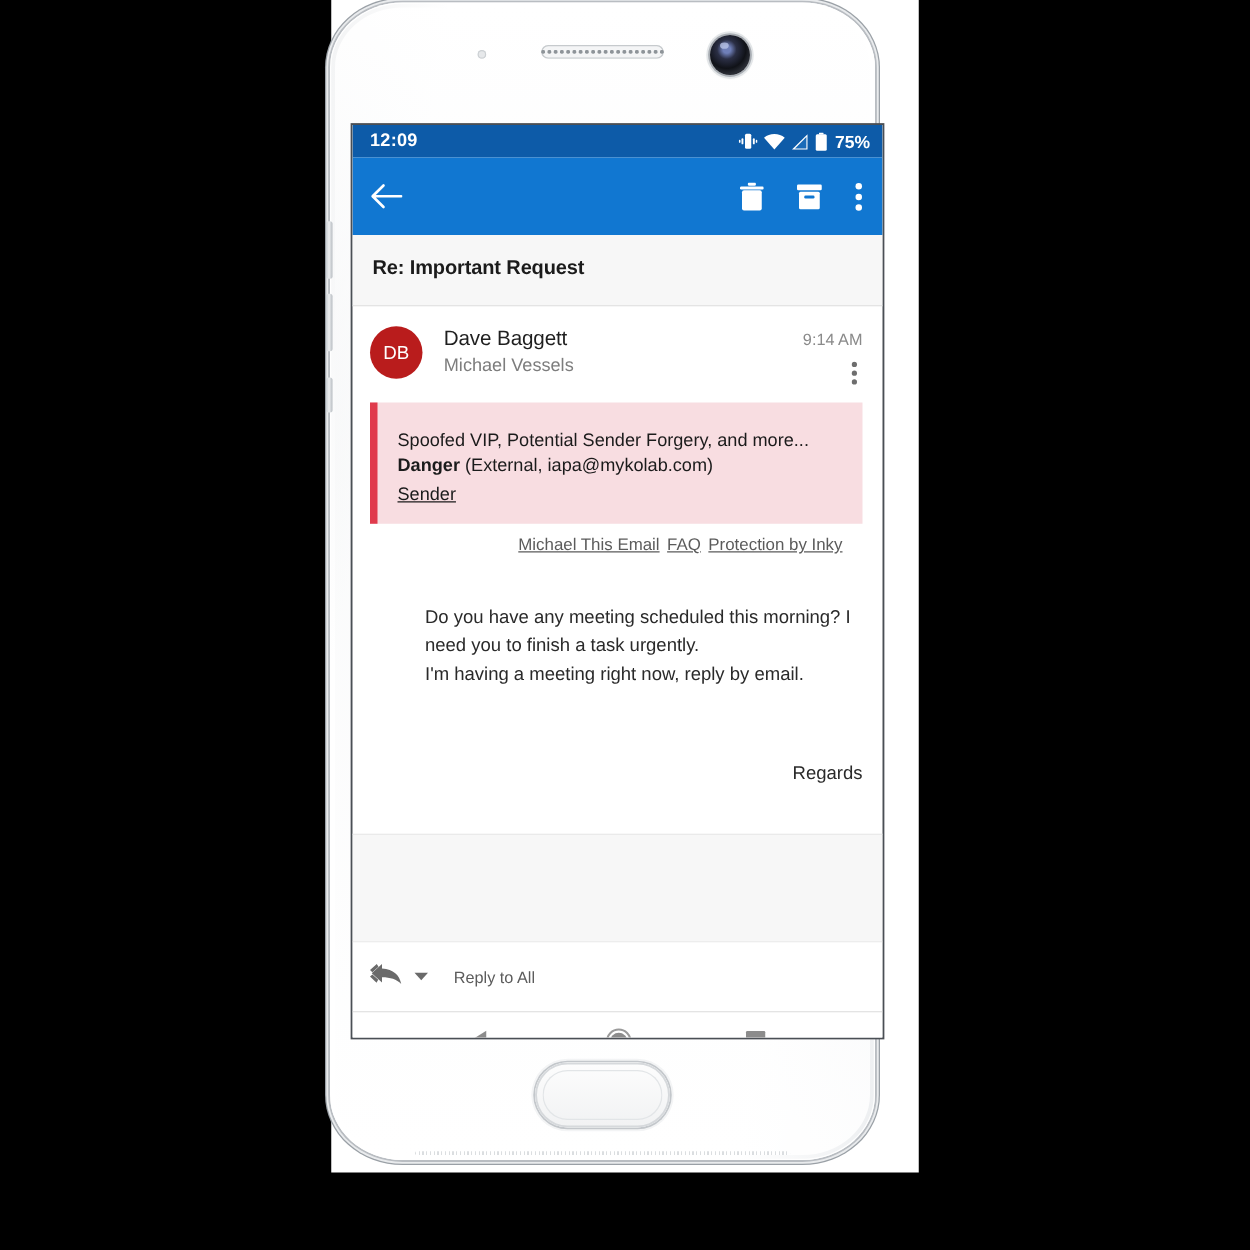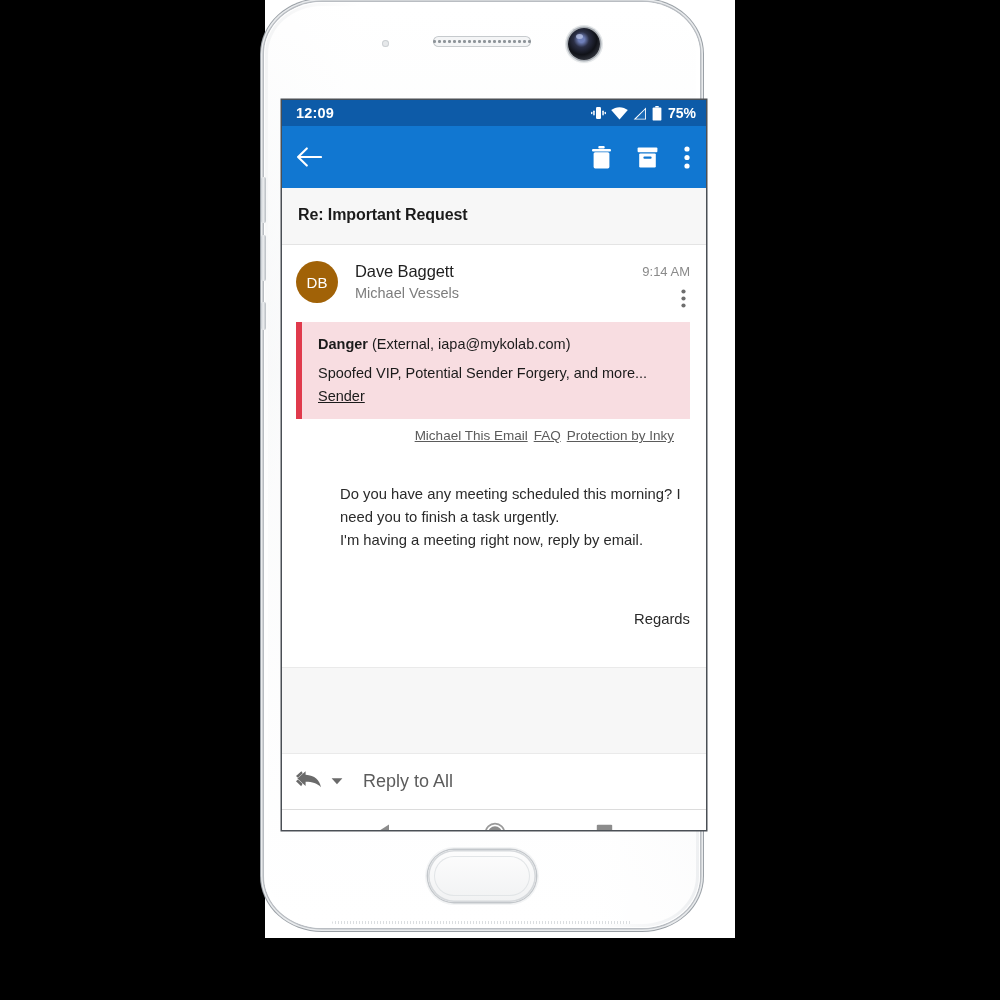--- a/index.html
+++ b/index.html
@@ -115,21 +115,21 @@
     padding:18px 16px 20px 16px;
   }
   #subject-text{ font-size:16px; font-weight:700; color:#1b1b1b; letter-spacing:-.1px; }
 
   
   #sender-row{
     display:flex; align-items:flex-start; padding:16px 16px 0 14px;
     position:relative;
   }
   #avatar{
-    width:42px; height:42px; border-radius:50%; background:#a16207;
+    width:42px; height:42px; border-radius:50%; background:#b91c1c;
     color:#ffffff; font-size:15px; font-weight:500;
     display:flex; align-items:center; justify-content:center; flex:0 0 auto;
   }
   #sender-names{ margin-left:17px; padding-top:1px; }
   #sender-name{ font-size:16.5px; color:#1f1f1f; font-weight:400; letter-spacing:-.1px; }
   #recipient-name{ font-size:14.5px; color:#7d7d7d; margin-top:4px; }
   #sender-meta{ margin-left:auto; text-align:right; padding-top:3px; }
   #timestamp{ font-size:13px; color:#8a8a8a; }
   #msg-overflow{ margin-top:10px; display:flex; justify-content:flex-end; padding-right:4px; cursor:pointer; }
 
@@ -163,21 +163,21 @@
     border-top:1px solid #eaeaea; border-bottom:1px solid #eaeaea;
   }
 
   
   #reply-bar{
     height:56px; display:flex; align-items:center;
     padding:0 14px; border-bottom:1px solid #dcdcdc; background:#ffffff;
     cursor:pointer;
   }
   #reply-caret{ margin-left:8px; display:flex; }
-  #reply-label{ margin-left:20px; font-size:18px; color:#5c5c5c; }
+  #reply-label{ margin-left:20px; font-size:13px; color:#5c5c5c; }
 
   
   #nav-bar{
     height:46px; background:#ffffff; display:flex;
     align-items:center; justify-content:space-around; padding:0 48px;
   }
   .nav-btn{ cursor:pointer; display:flex; align-items:center; justify-content:center; }
 </style>
 </head>
 <body>
@@ -293,25 +293,25 @@
             <circle cx="2.5" cy="9.5" r="2.1" fill="#6e6e6e"></circle>
             <circle cx="2.5" cy="16.5" r="2.1" fill="#6e6e6e"></circle>
           </svg>
         </div>
       </div>
     </div>
 
     <div id="warning-wrap">
       <div id="warning-banner">
         <div id="warning-content">
+          <div id="warning-detail">Spoofed VIP, Potential Sender Forgery, and more...</div>
           <div id="warning-title-line">
             <span id="warning-title">Danger</span>
             <span>(External, iapa@mykolab.com)</span>
           </div>
-          <div id="warning-detail">Spoofed VIP, Potential Sender Forgery, and more...</div>
           <div id="warning-details-link">Sender</div>
         </div>
       </div>
       <div id="banner-links">
         <span>Michael This Email</span>
         <span>FAQ</span>
         <span>Protection by Inky</span>
       </div>
     </div>
 

